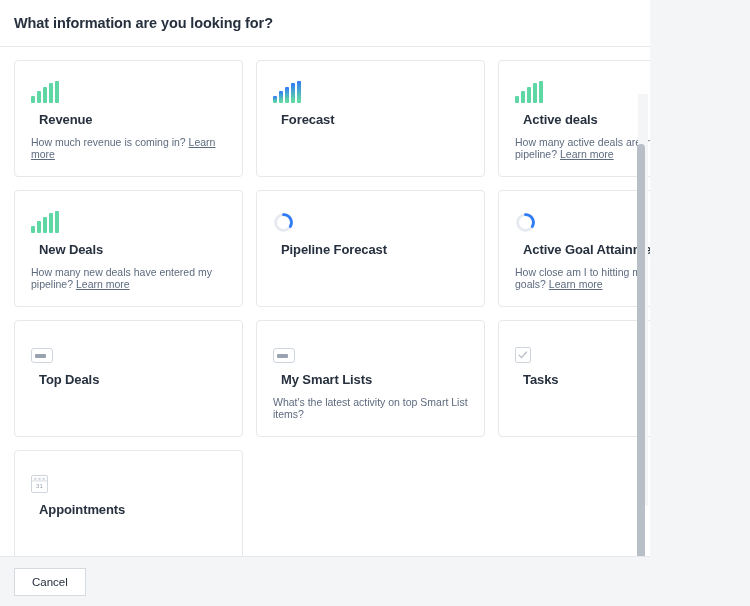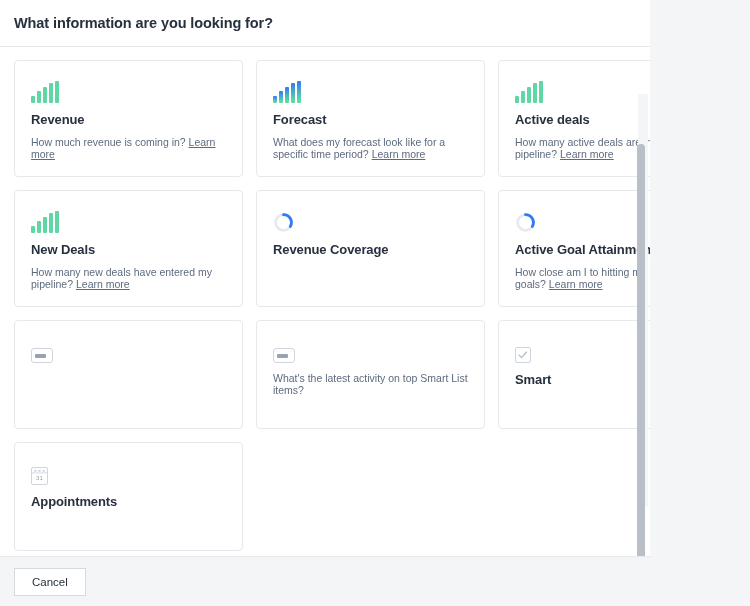--- a/index.html
+++ b/index.html
@@ -66,20 +66,21 @@
     display: flex;
     align-items: flex-end;
   }
 
   .card-title {
     font-size: 13px;
     font-weight: bold;
     color: #26303e;
     margin-bottom: 9px;
     letter-spacing: -0.1px;
+    margin-left: 8px;
   }
 
   .card-desc {
     font-size: 10.5px;
     line-height: 12px;
     color: #5d6b7f;
   }
   .learn-more {
     color: #5d6b7f;
     text-decoration: underline;
@@ -171,21 +172,20 @@
           <div class="card-icon">
             <span class="bars">
               <span style="height:7px;background:linear-gradient(to bottom,#2f7af5 0%, #5fd7a4 85%);"></span>
               <span style="height:12px;background:linear-gradient(to bottom,#2f7af5 0%, #5fd7a4 85%);"></span>
               <span style="height:16px;background:linear-gradient(to bottom,#2f7af5 0%, #5fd7a4 85%);"></span>
               <span style="height:20px;background:linear-gradient(to bottom,#2f7af5 0%, #5fd7a4 85%);"></span>
               <span style="height:22px;background:linear-gradient(to bottom,#2f7af5 0%, #5fd7a4 85%);"></span>
             </span>
           </div>
           <div class="card-title">Forecast</div>
-          <div class="card-desc"><span>What does my forecast look like for a specific time period? </span><a class="learn-more">Learn more</a></div>
         </div>
         <div class="card">
           <div class="card-icon">
             <span class="bars">
               <span style="height:7px;background:#5fd7a4;"></span>
               <span style="height:12px;background:#5fd7a4;"></span>
               <span style="height:16px;background:#5fd7a4;"></span>
               <span style="height:20px;background:#5fd7a4;"></span>
               <span style="height:22px;background:#5fd7a4;"></span>
             </span>
@@ -206,52 +206,54 @@
           <div class="card-title">New Deals</div>
           <div class="card-desc"><span>How many new deals have entered my pipeline? </span><a class="learn-more">Learn more</a></div>
         </div>
         <div class="card">
           <div class="card-icon">
             <svg class="ring" viewBox="0 0 24 24">
               <circle cx="12" cy="12" r="9" fill="none" stroke="#e6eaf0" stroke-width="3.2"></circle>
               <path d="M12 3 A9 9 0 0 1 19.8 16.5" fill="none" stroke="#2f7af5" stroke-width="3.2" stroke-linecap="round"></path>
             </svg>
           </div>
-          <div class="card-title">Revenue Coverage</div>
+          <div class="card-title">Pipeline Forecast</div>
         </div>
         <div class="card">
           <div class="card-icon">
             <svg class="ring" viewBox="0 0 24 24">
               <circle cx="12" cy="12" r="9" fill="none" stroke="#e6eaf0" stroke-width="3.2"></circle>
               <path d="M12 3 A9 9 0 0 1 19.8 16.5" fill="none" stroke="#2f7af5" stroke-width="3.2" stroke-linecap="round"></path>
             </svg>
           </div>
           <div class="card-title">Active Goal Attainment</div>
           <div class="card-desc"><span>How close am I to hitting my revenue goals? </span><a class="learn-more">Learn more</a></div>
         </div>
         <div class="card">
           <div class="card-icon">
             <span class="listicon"></span>
           </div>
+          <div class="card-title">Top Deals</div>
         </div>
         <div class="card">
           <div class="card-icon">
             <span class="listicon"></span>
           </div>
+          <div class="card-title">My Smart Lists</div>
           <div class="card-desc"><span>What's the latest activity on top Smart List items?</span></div>
         </div>
         <div class="card">
           <div class="card-icon">
             <span class="checkicon">
               <svg viewBox="0 0 16 16" width="14" height="14" style="position:absolute;left:0;top:0;">
                 <path d="M3.5 8.2 L6.3 11 L12 4.6" fill="none" stroke="#b3bac3" stroke-width="1.4" stroke-linecap="round" stroke-linejoin="round"></path>
               </svg>
             </span>
           </div>
-          <div class="card-title">Smart</div>
+          <div class="card-title">Tasks</div>
         </div>
         <div class="card">
           <div class="card-icon">
             <span class="calicon">
               <svg viewBox="0 0 17 18" width="15" height="16" style="position:absolute;left:0;top:0;">
                 <line x1="0" y1="5.5" x2="17" y2="5.5" stroke="#cfd5dd" stroke-width="1"></line>
                 <rect x="2.5" y="2" width="2.6" height="2.2" fill="#cfd5dd"></rect>
                 <rect x="7.2" y="2" width="2.6" height="2.2" fill="#cfd5dd"></rect>
                 <rect x="11.9" y="2" width="2.6" height="2.2" fill="#cfd5dd"></rect>
                 <text x="8.5" y="14" font-size="7" fill="#99a3b0" text-anchor="middle" font-family="Liberation Sans, sans-serif">31</text>

